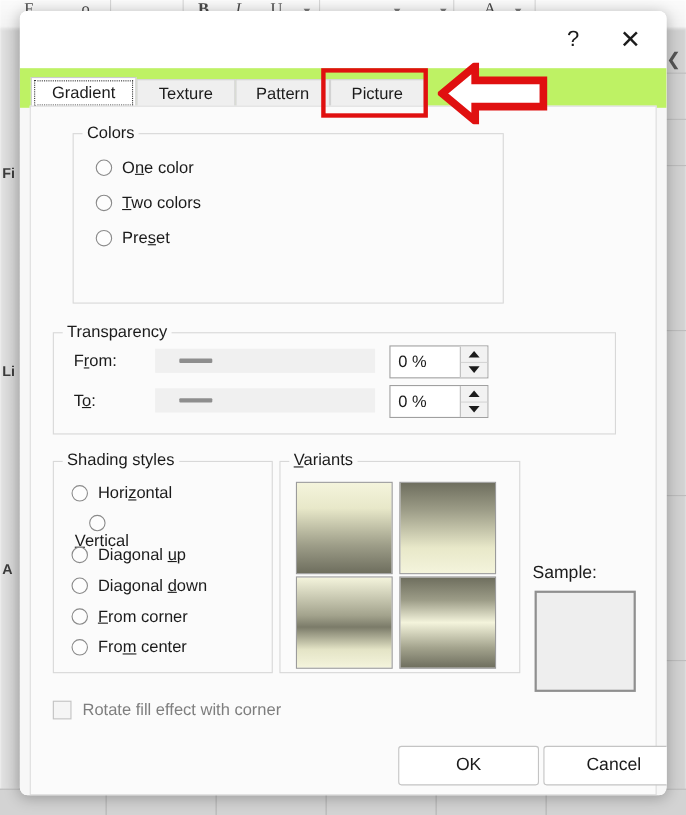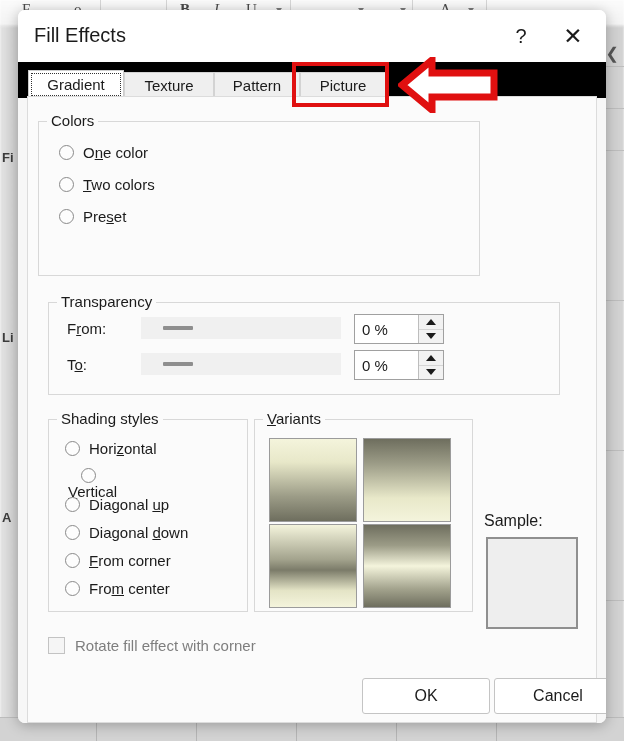--- a/index.html
+++ b/index.html
@@ -106,21 +106,21 @@
 
   .dlg-body {
     position: absolute;
     left: 0; right: 0; top: 52px; bottom: 0;
     background: #f7f7f7;
   }
 
   
   .tabstrip {
     position: absolute; left: 0; right: 0; top: 0; height: 36px;
-    background: #000000;
+    background: #bef264;
     text-align: right;
   }
   .tab {
     position: absolute; top: 10px;
     height: 26px;
     display: flex; align-items: center; justify-content: center;
     font-size: 15px; color: #1b1b1b;
     background: #efefef;
     border: 1px solid #d3d3d3;
     border-bottom: none;
@@ -343,21 +343,20 @@
   <div class="bg-cellsep" style="left:96px;"></div>
   <div class="bg-cellsep" style="left:196px;"></div>
   <div class="bg-cellsep" style="left:296px;"></div>
   <div class="bg-cellsep" style="left:396px;"></div>
   <div class="bg-cellsep" style="left:496px;"></div>
 </div>
 
 <div id="dialog">
 
   <div class="titlebar">
-    <div class="dlg-title">Fill Effects</div>
     <div class="tb-btn tb-help">?</div>
     <div class="tb-btn tb-close">✕</div>
   </div>
 
   <div class="dlg-body">
 
     <div class="tabstrip">
       <div class="tab active" style="left:10px; width:96px;">
         <span>Gradient</span>
         <span class="focusring"></span>
@@ -368,21 +367,21 @@
       <div class="tab" style="left:196px; width:86px;">
         <span>Pattern</span>
       </div>
       <div class="tab" style="left:282px; width:86px;">
         <span>Picture</span>
       </div>
     </div>
 
     <div class="panel">
 
-      <div class="group" style="left:10px; top:24px; width:442px; height:155px;">
+      <div class="group" style="left:38px; top:24px; width:392px; height:155px;">
         <div class="legend">Colors</div>
 
         <div class="radio-row" style="left:20px; top:22px;">
           <span class="radio-mark"></span>
           <span class="radio-label"><span>O</span><span class="acc">n</span><span>e color</span></span>
         </div>
         <div class="radio-row" style="left:20px; top:54px;">
           <span class="radio-mark"></span>
           <span class="radio-label"><span></span><span class="acc">T</span><span>wo colors</span></span>
         </div>

